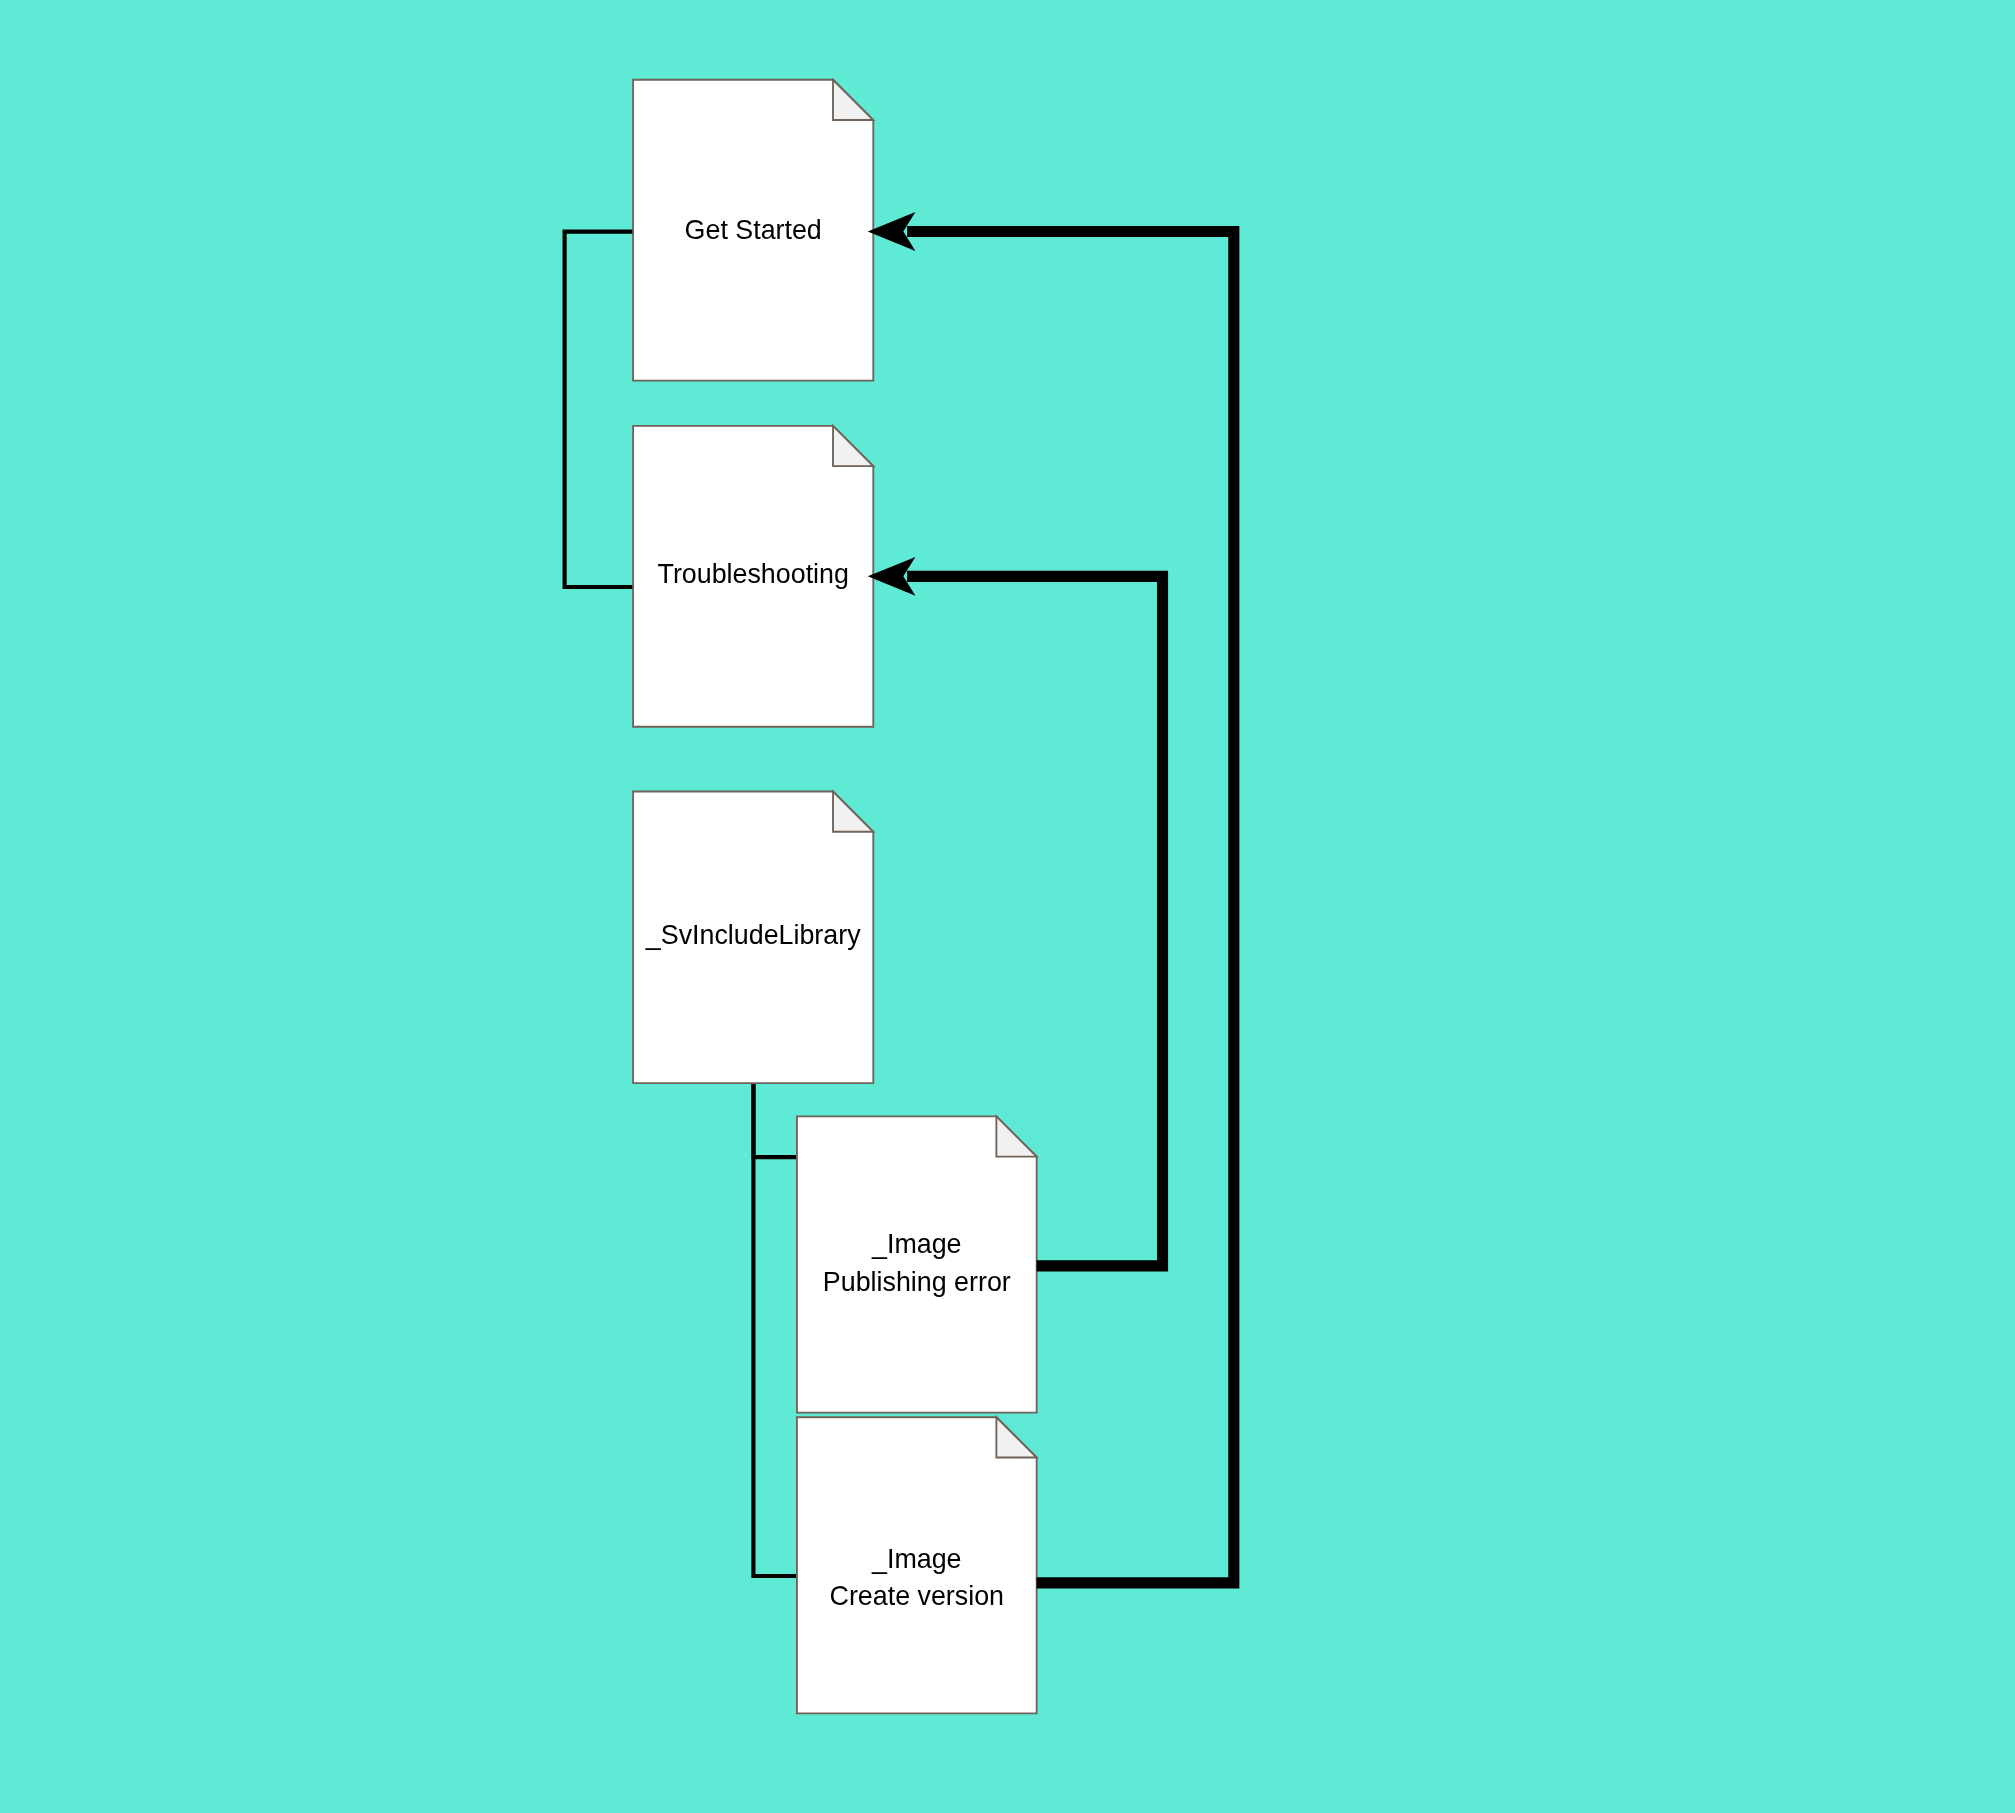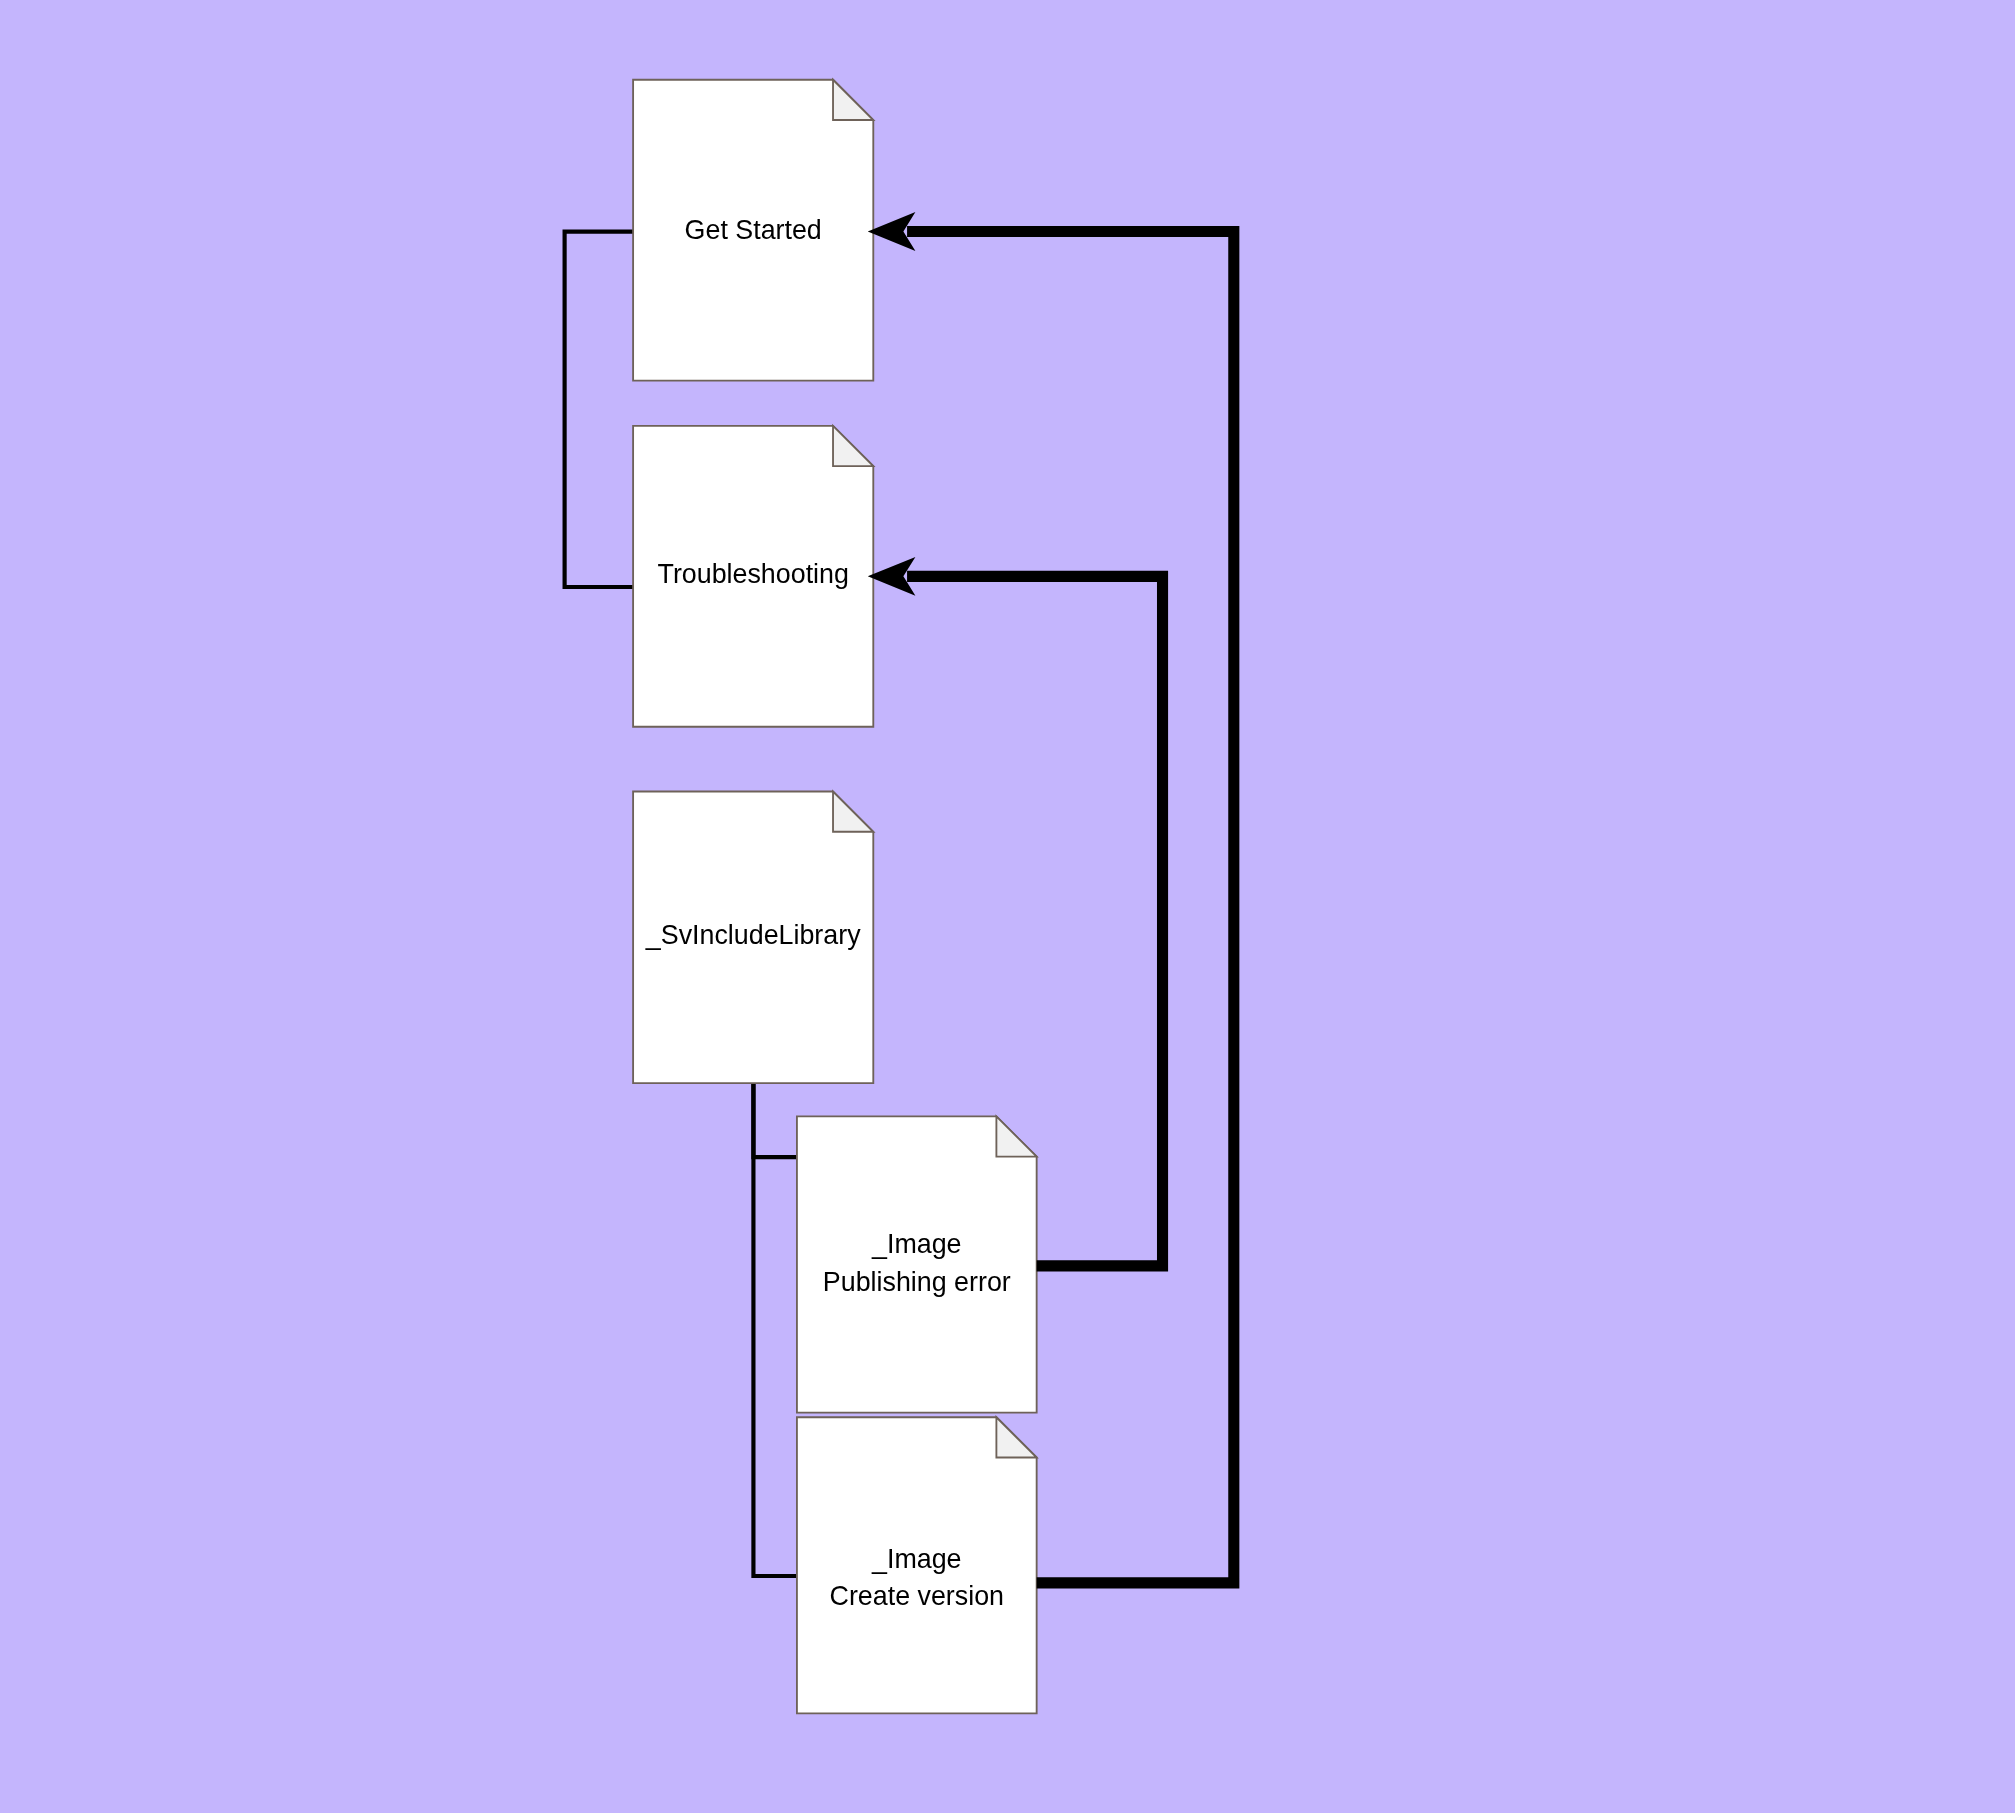--- a/index.html
+++ b/index.html
@@ -7,21 +7,21 @@
     padding: 0;
     background: #FDE5CE;
   }
   body {
     font-family: "Liberation Sans", sans-serif;
   }
   #canvas {
     position: relative;
     width: 2015px;
     height: 1814px;
-    background: #c4b5fd;
+    background: #5eead4;
     overflow: hidden;
   }
   #diagram-svg {
     position: absolute;
     left: 0;
     top: 0;
     width: 2015px;
     height: 1814px;
   }
   .doc-label {

